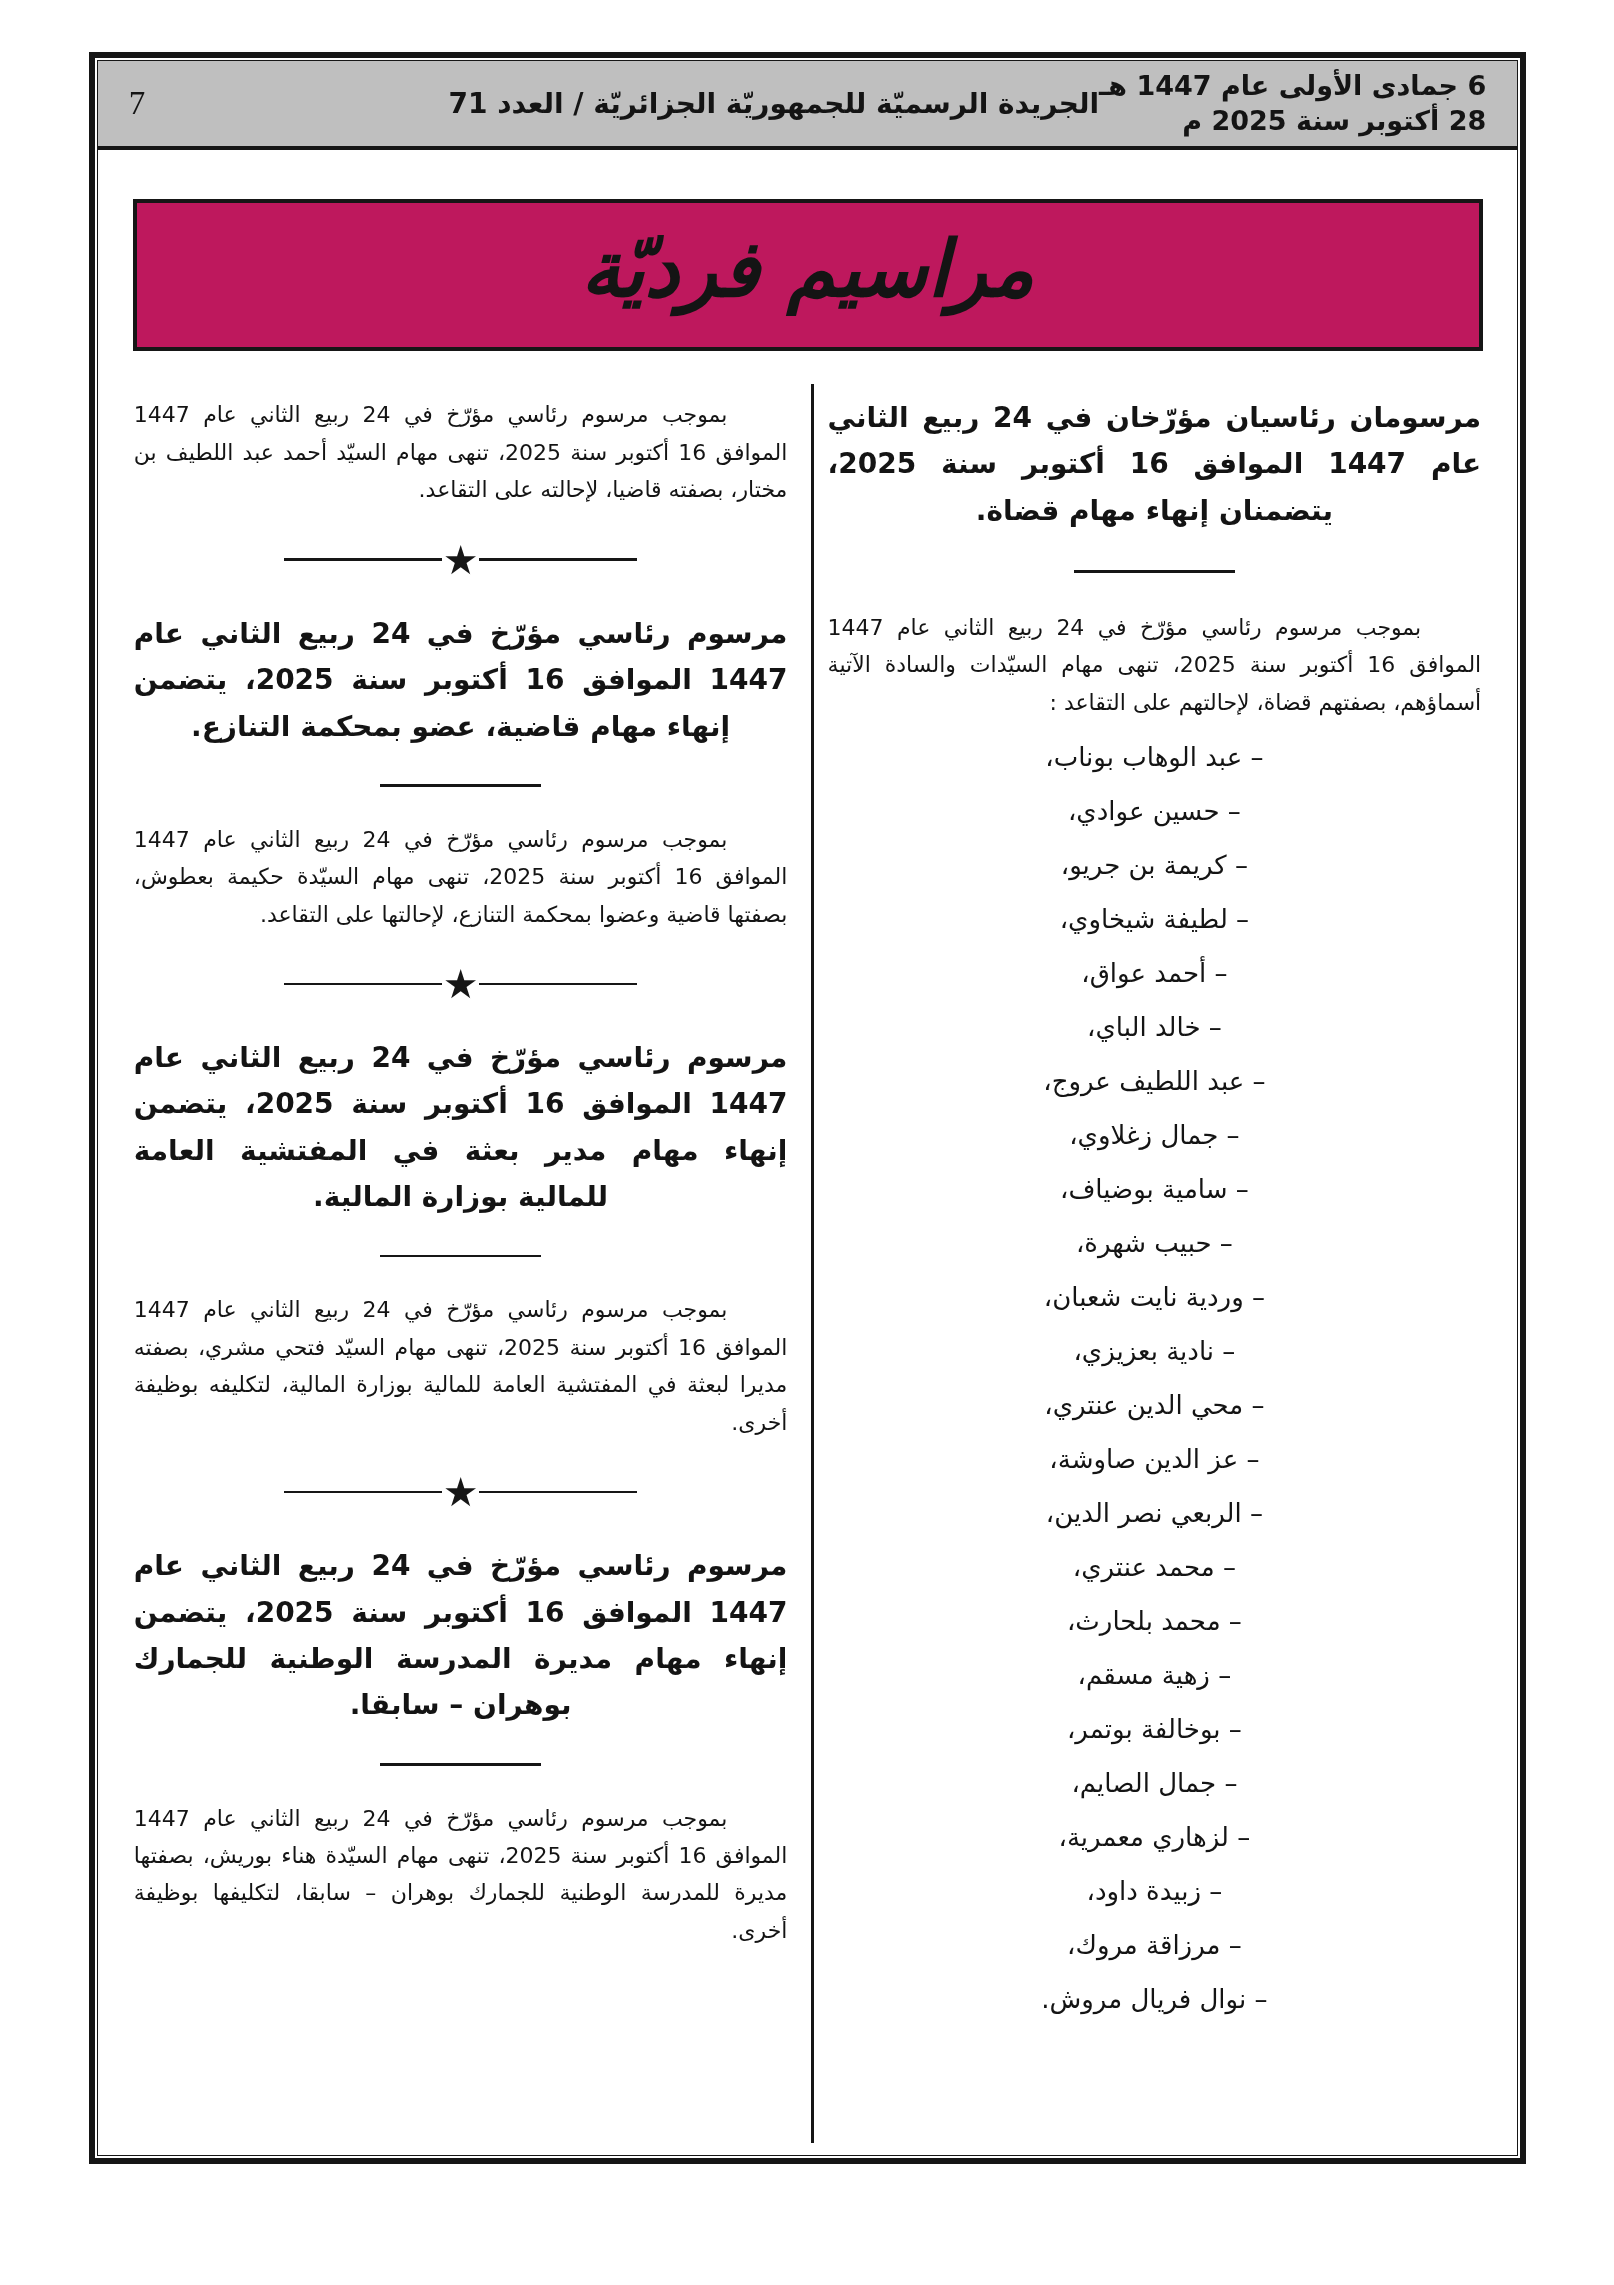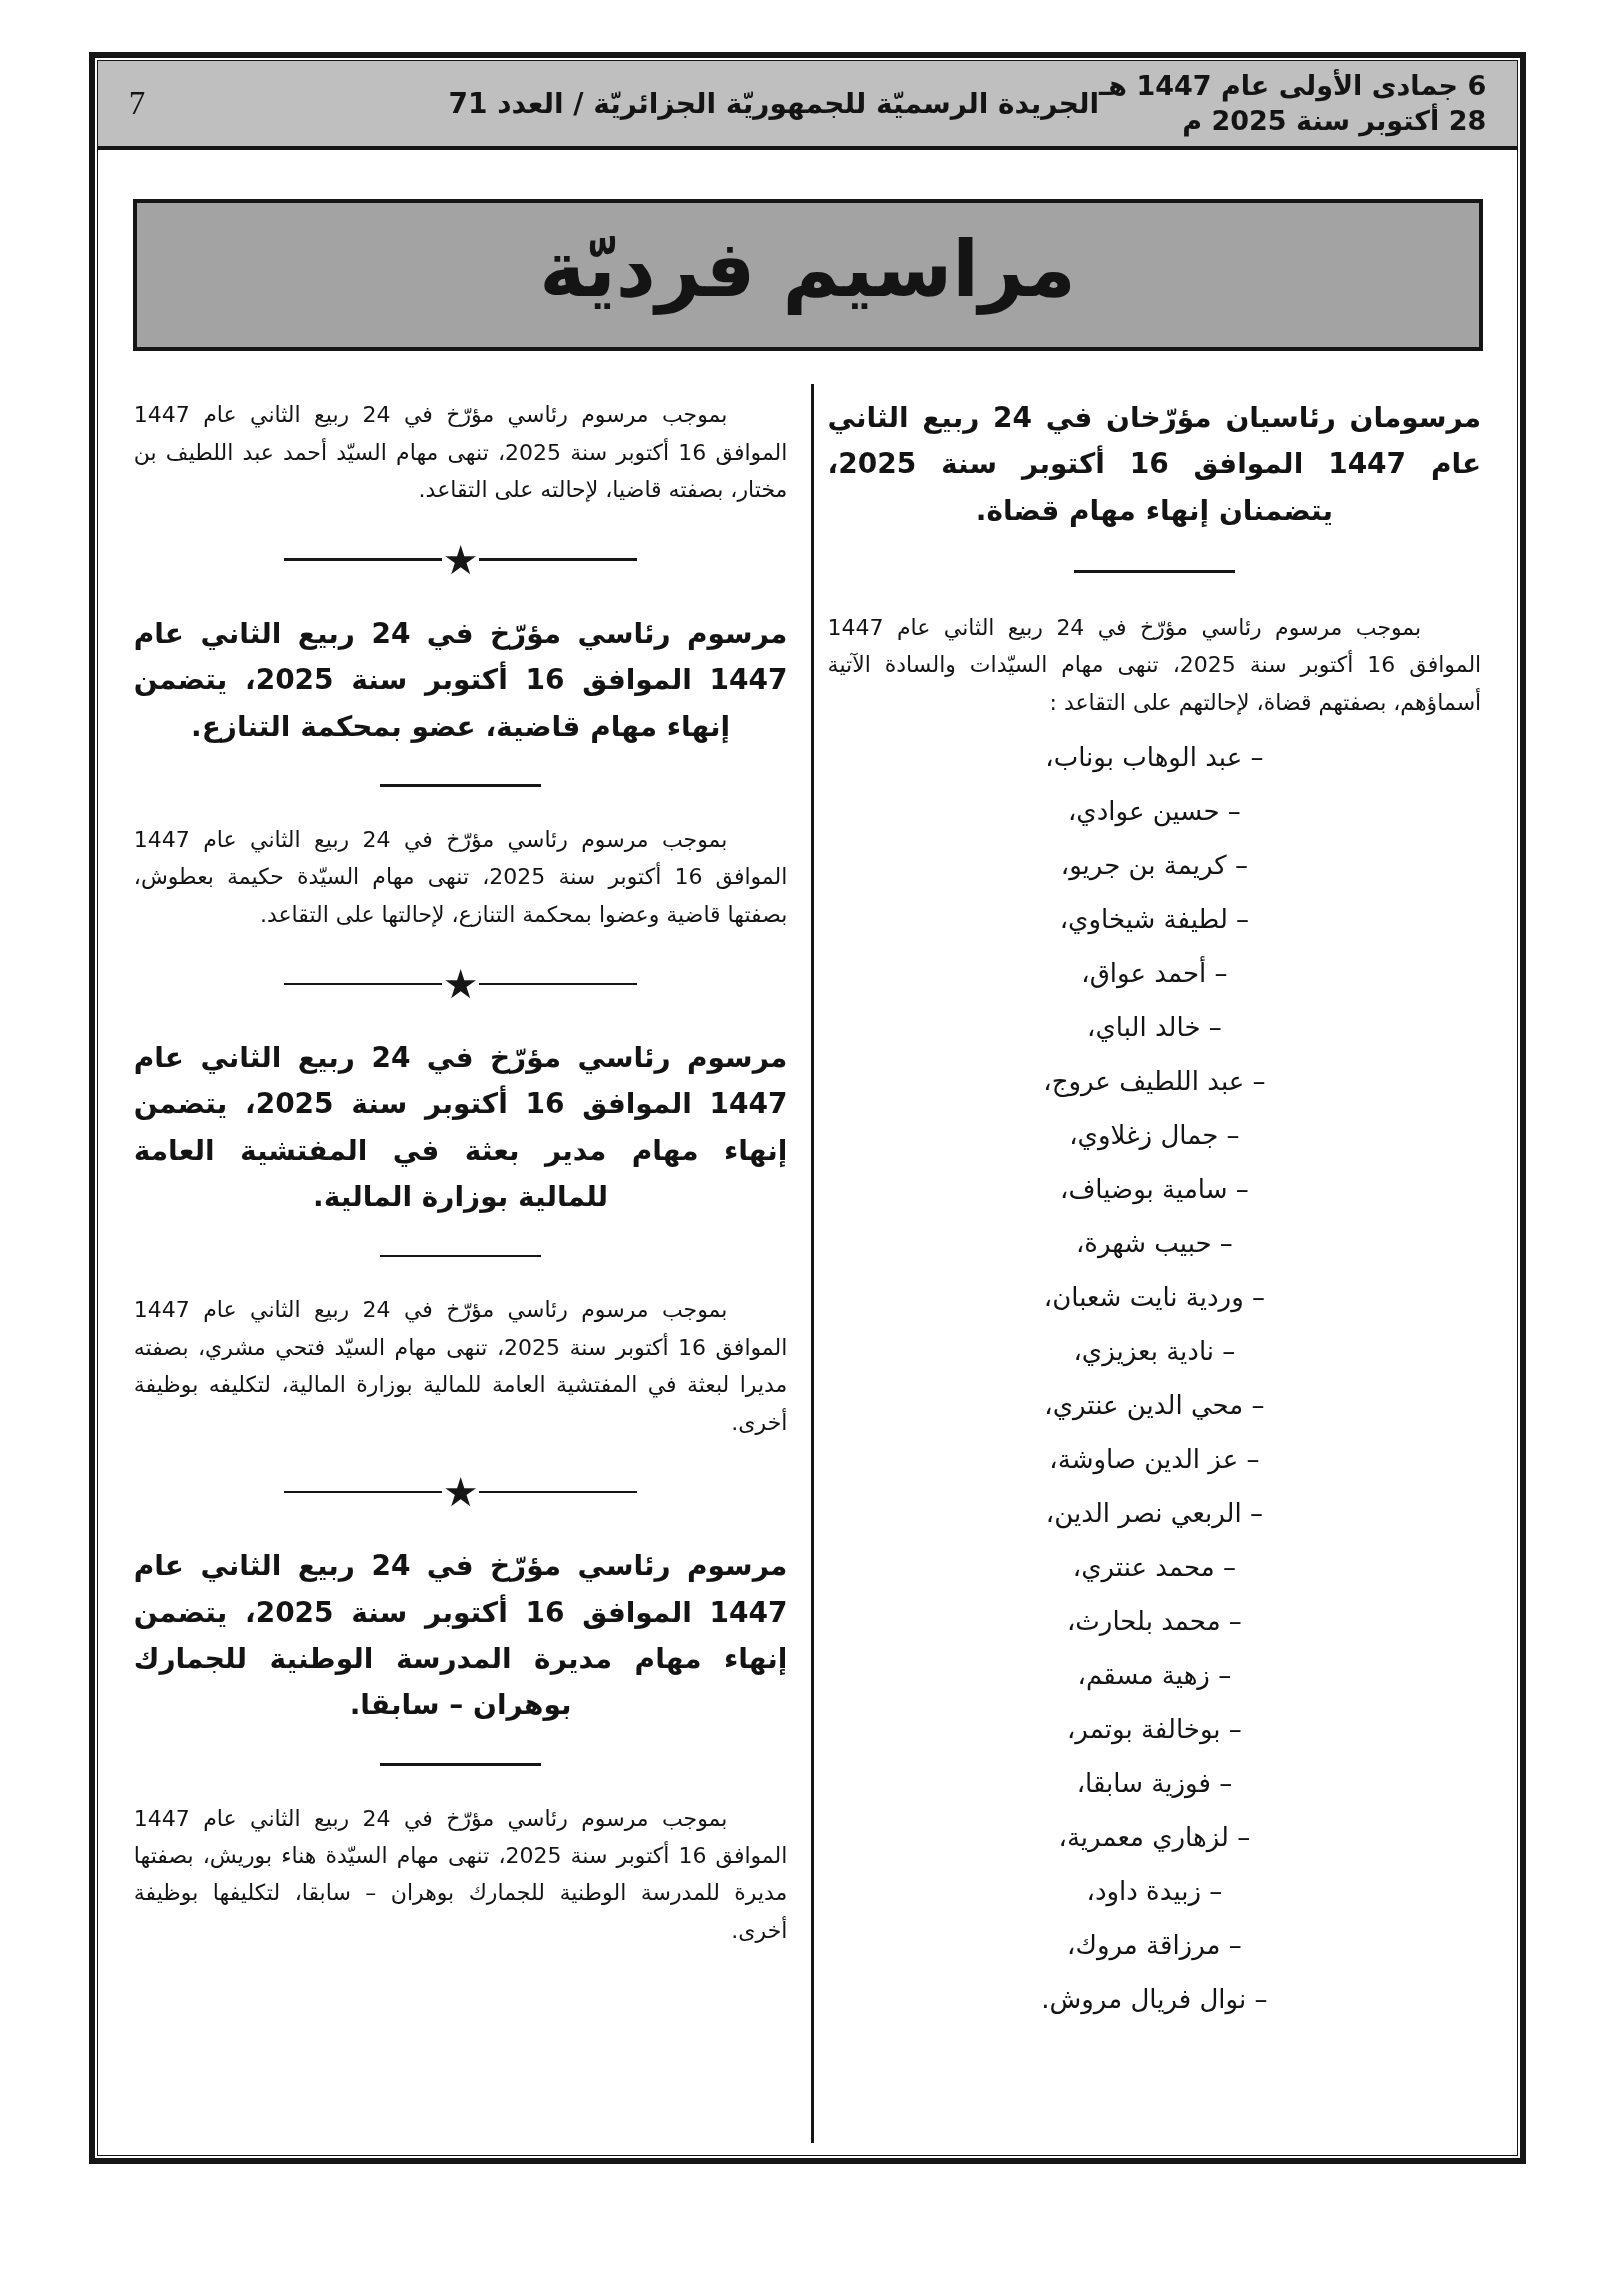--- a/index.html
+++ b/index.html
@@ -54,26 +54,27 @@
     width: 398px;
     text-align: left;
     font-family: "Liberation Serif", serif;
     font-size: 33px;
     font-weight: normal;
   }
   
   .banner {
     margin: 49px auto 0;
     width: 1350px; height: 152px;
-    background: #a3a3a3;
+    background: #be185d;
     border: 4.5px solid #161616;
     box-sizing: border-box;
     display: flex;
     align-items: center;
     justify-content: center;
+    font-style: italic;
   }
   .banner-title {
     font-size: 78px;
     font-weight: bold;
     letter-spacing: 1.8px;
     line-height: 1;
     padding-bottom: 11px;
   }
   
   .columns {
@@ -177,21 +178,21 @@
             <div class="name-item">– حبيب شهرة،</div>
             <div class="name-item">– وردية نايت شعبان،</div>
             <div class="name-item">– نادية بعزيزي،</div>
             <div class="name-item">– محي الدين عنتري،</div>
             <div class="name-item">– عز الدين صاوشة،</div>
             <div class="name-item">– الربعي نصر الدين،</div>
             <div class="name-item">– محمد عنتري،</div>
             <div class="name-item">– محمد بلحارث،</div>
             <div class="name-item">– زهية مسقم،</div>
             <div class="name-item">– بوخالفة بوتمر،</div>
-            <div class="name-item">– فوزية سابقا،</div>
+            <div class="name-item">– جمال الصايم،</div>
             <div class="name-item">– لزهاري معمرية،</div>
             <div class="name-item">– زبيدة داود،</div>
             <div class="name-item">– مرزاقة مروك،</div>
             <div class="name-item">– نوال فريال مروش.</div>
           </div>
         </section>
 
         <div class="col-divider"></div>
 
         <section class="col col-left lc">

